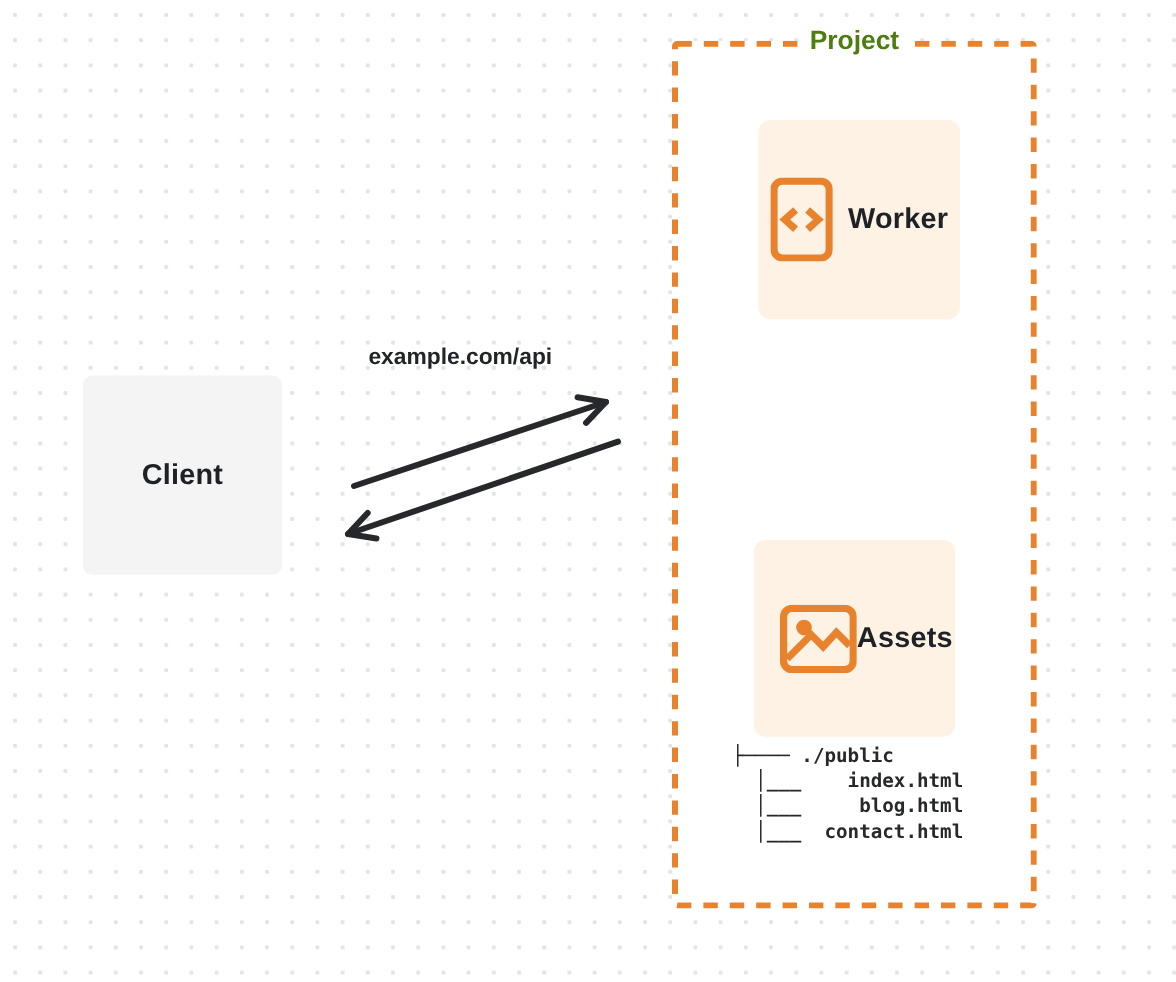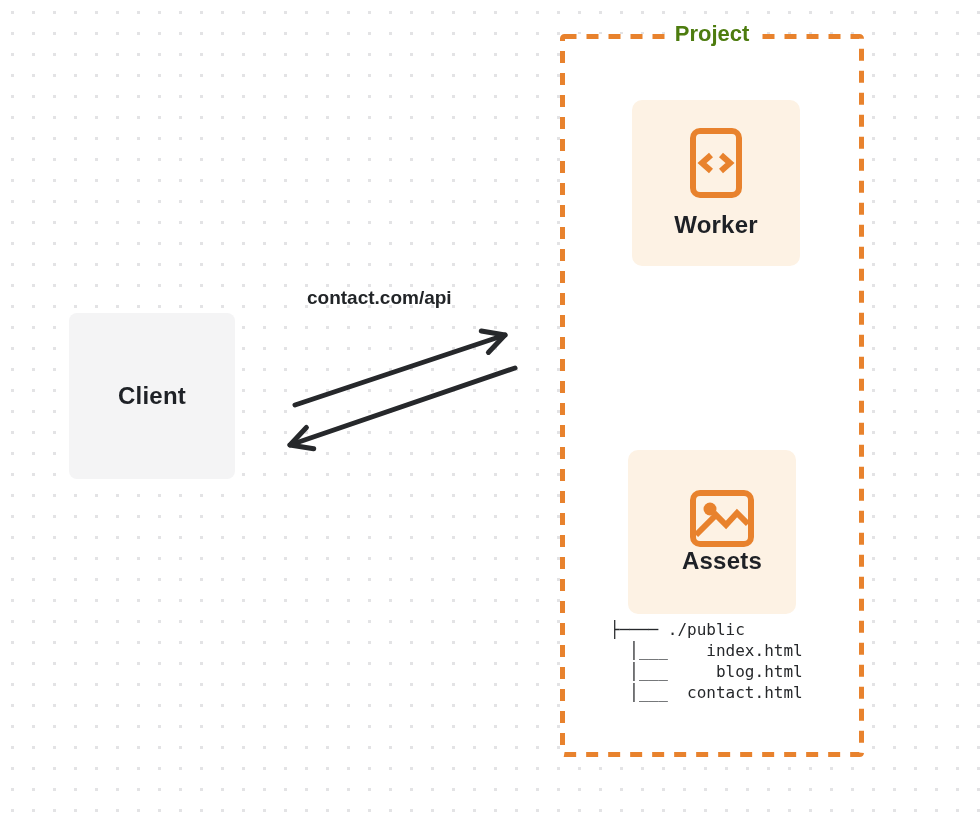--- a/index.html
+++ b/index.html
@@ -78,56 +78,56 @@
     color: #4d7c0f;
     white-space: nowrap;
   }
 
   
   .card {
     position: absolute;
     background: #fdf2e4;
     border-radius: 10px;
     display: flex;
-    flex-direction: column;
+    flex-direction: row;
     align-items: center;
     justify-content: center;
   }
   .card-worker { left: 72px; top: 66px;  width: 168px; height: 166px; gap: 13px; }
   .card-assets { left: 68px; top: 416px; width: 168px; height: 164px; gap: 0; padding-left: 20px; }
   .icon-svg { display: block; }
   .icon-stroke {
     fill: none;
     stroke: #e8822d;
     stroke-width: 6;
   }
 
   
   .file-tree {
     position: absolute;
     left: 50px; top: 585px;
     margin: 0;
     font-family: "DejaVu Sans Mono", monospace;
     font-size: 16px;
     line-height: 21px;
-    font-weight: 400;
+    font-weight: 700;
     color: #26282b;
     white-space: pre;
   }
 </style>
 </head>
 <body>
 
 <div class="canvas">
 
   <div class="client-box">
     <span class="node-label">Client</span>
   </div>
 
-  <div class="conn-label">contact.com/api</div>
+  <div class="conn-label">example.com/api</div>
 
   <svg class="arrows-svg" width="980" height="818" viewBox="0 0 980 818">
     <g>
       <path class="arrow-stroke" d="M295,405 L505,335"></path>
       <path class="arrow-stroke" d="M481.3,331 L505,335 L488.4,352.4"></path>
     </g>
     <g>
       <path class="arrow-stroke" d="M515,368 L290,445"></path>
       <path class="arrow-stroke" d="M313.7,448.8 L290,445 L306.4,427.5"></path>
     </g>

